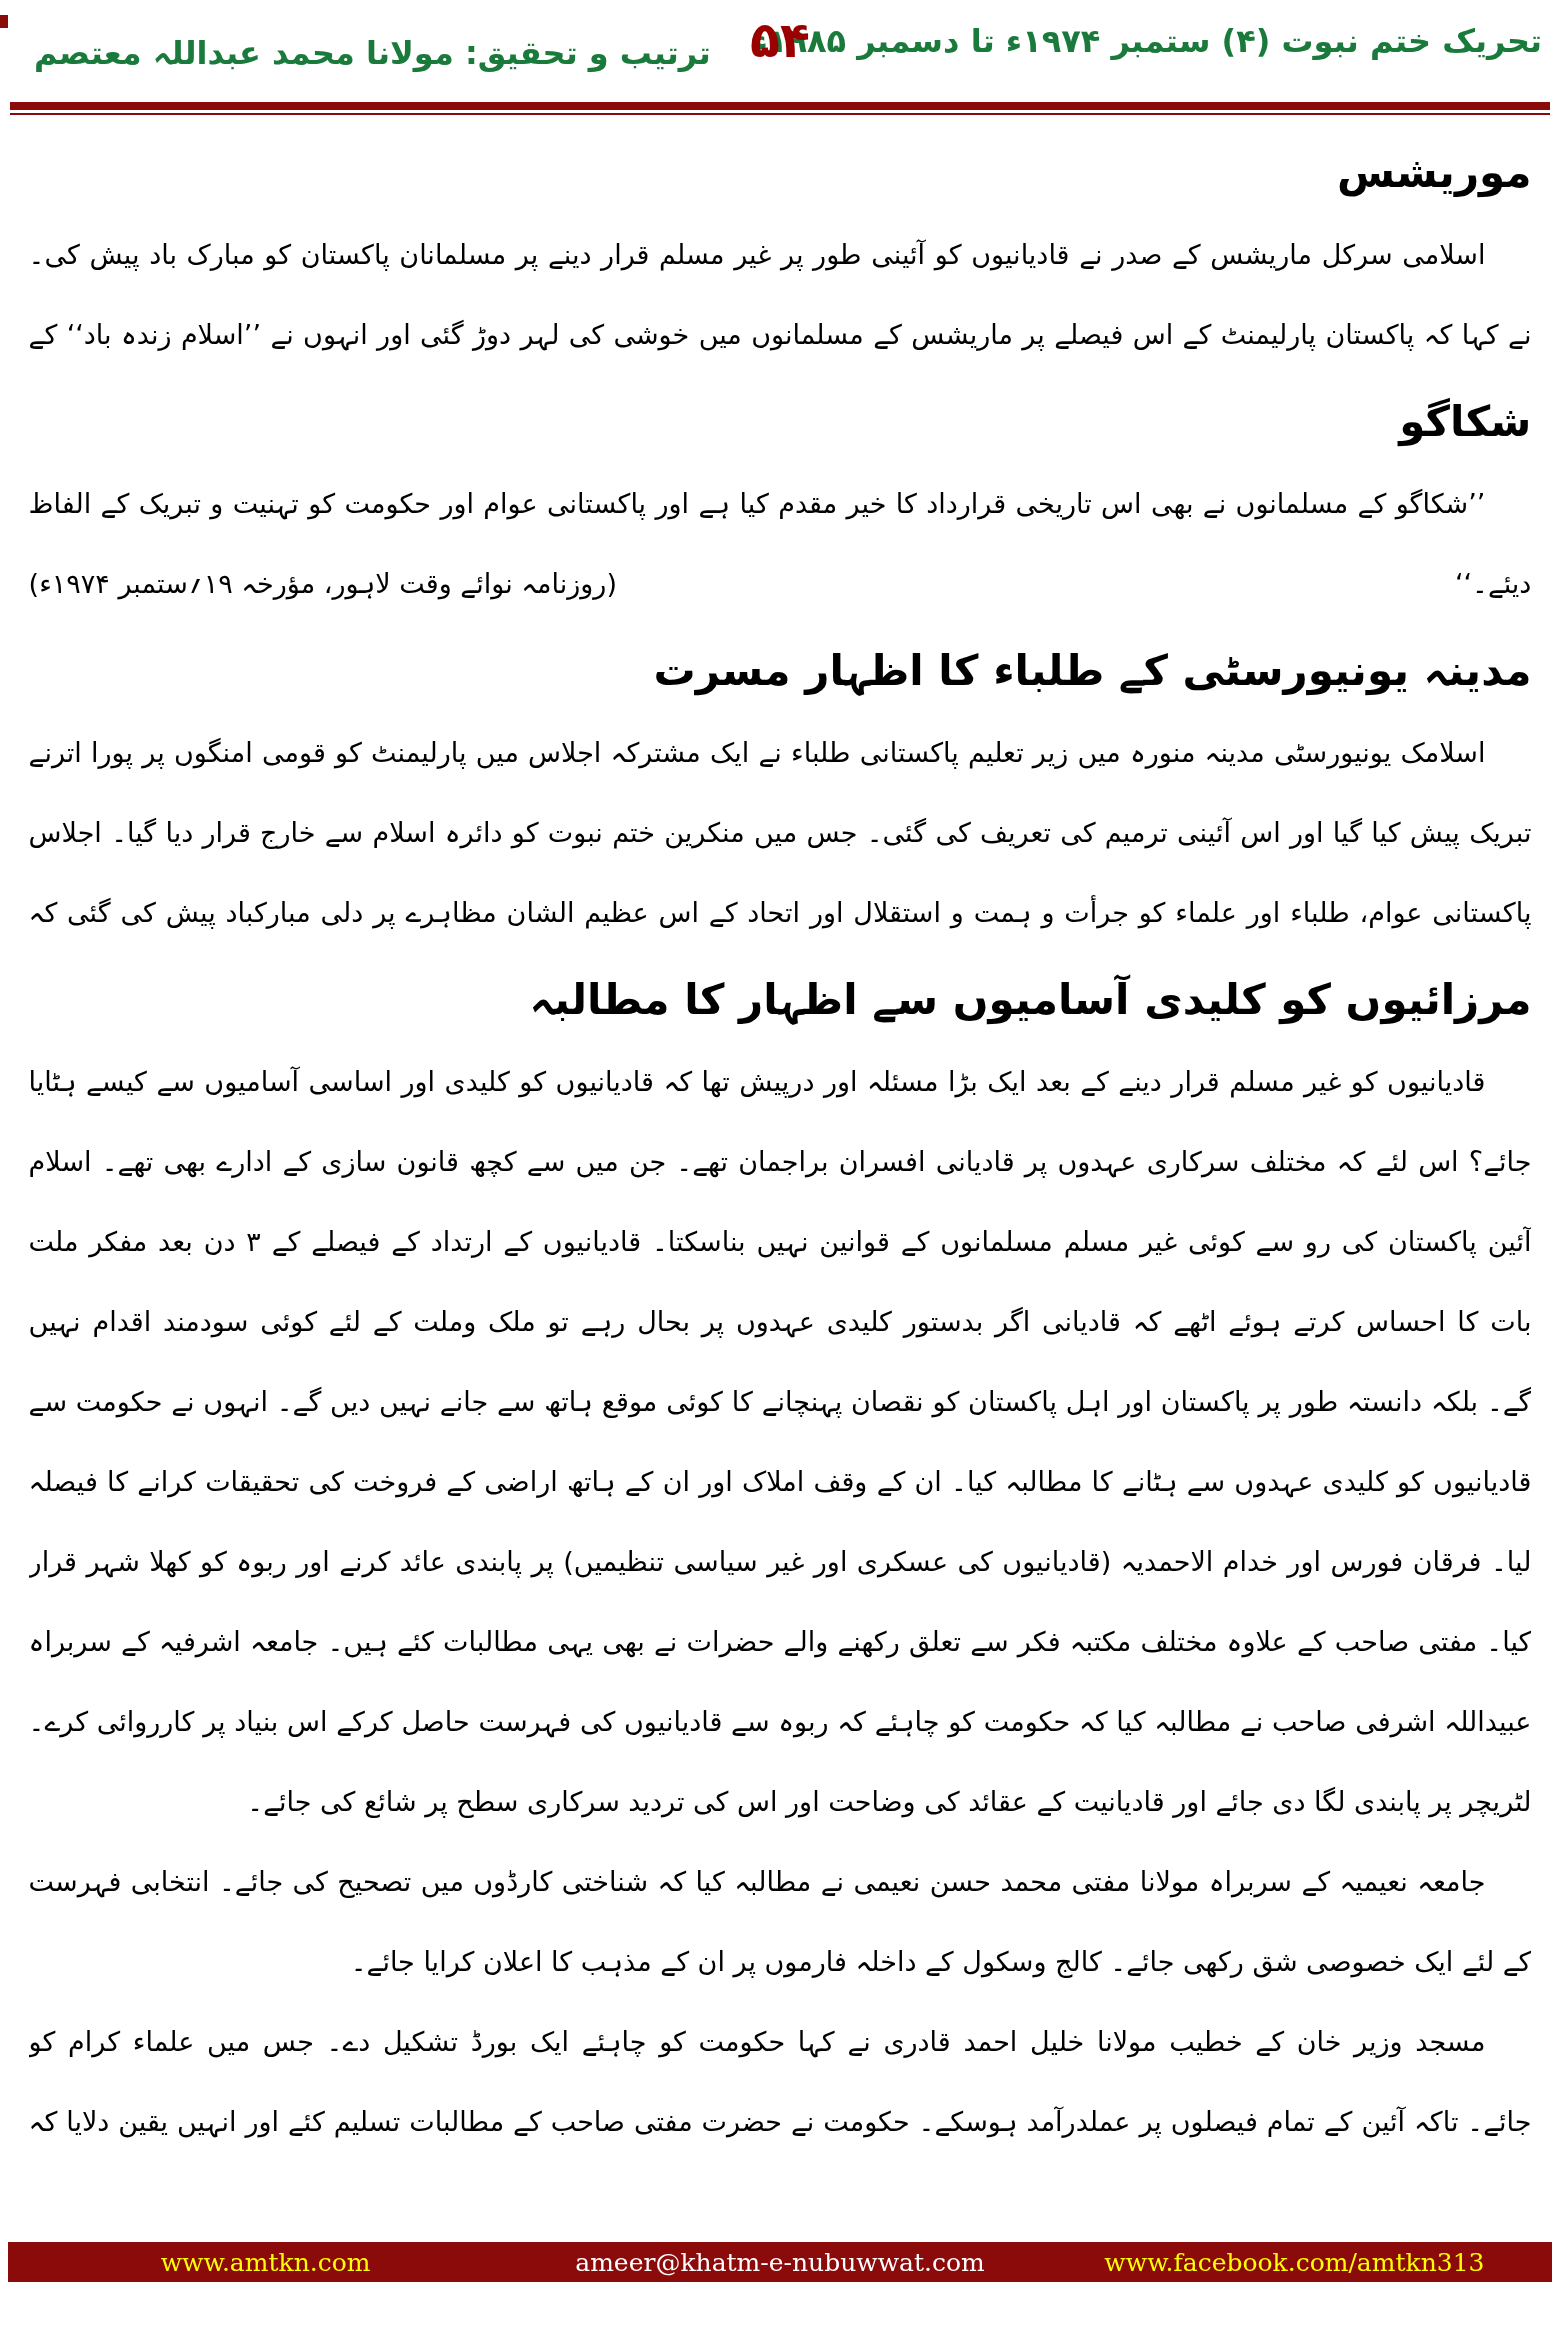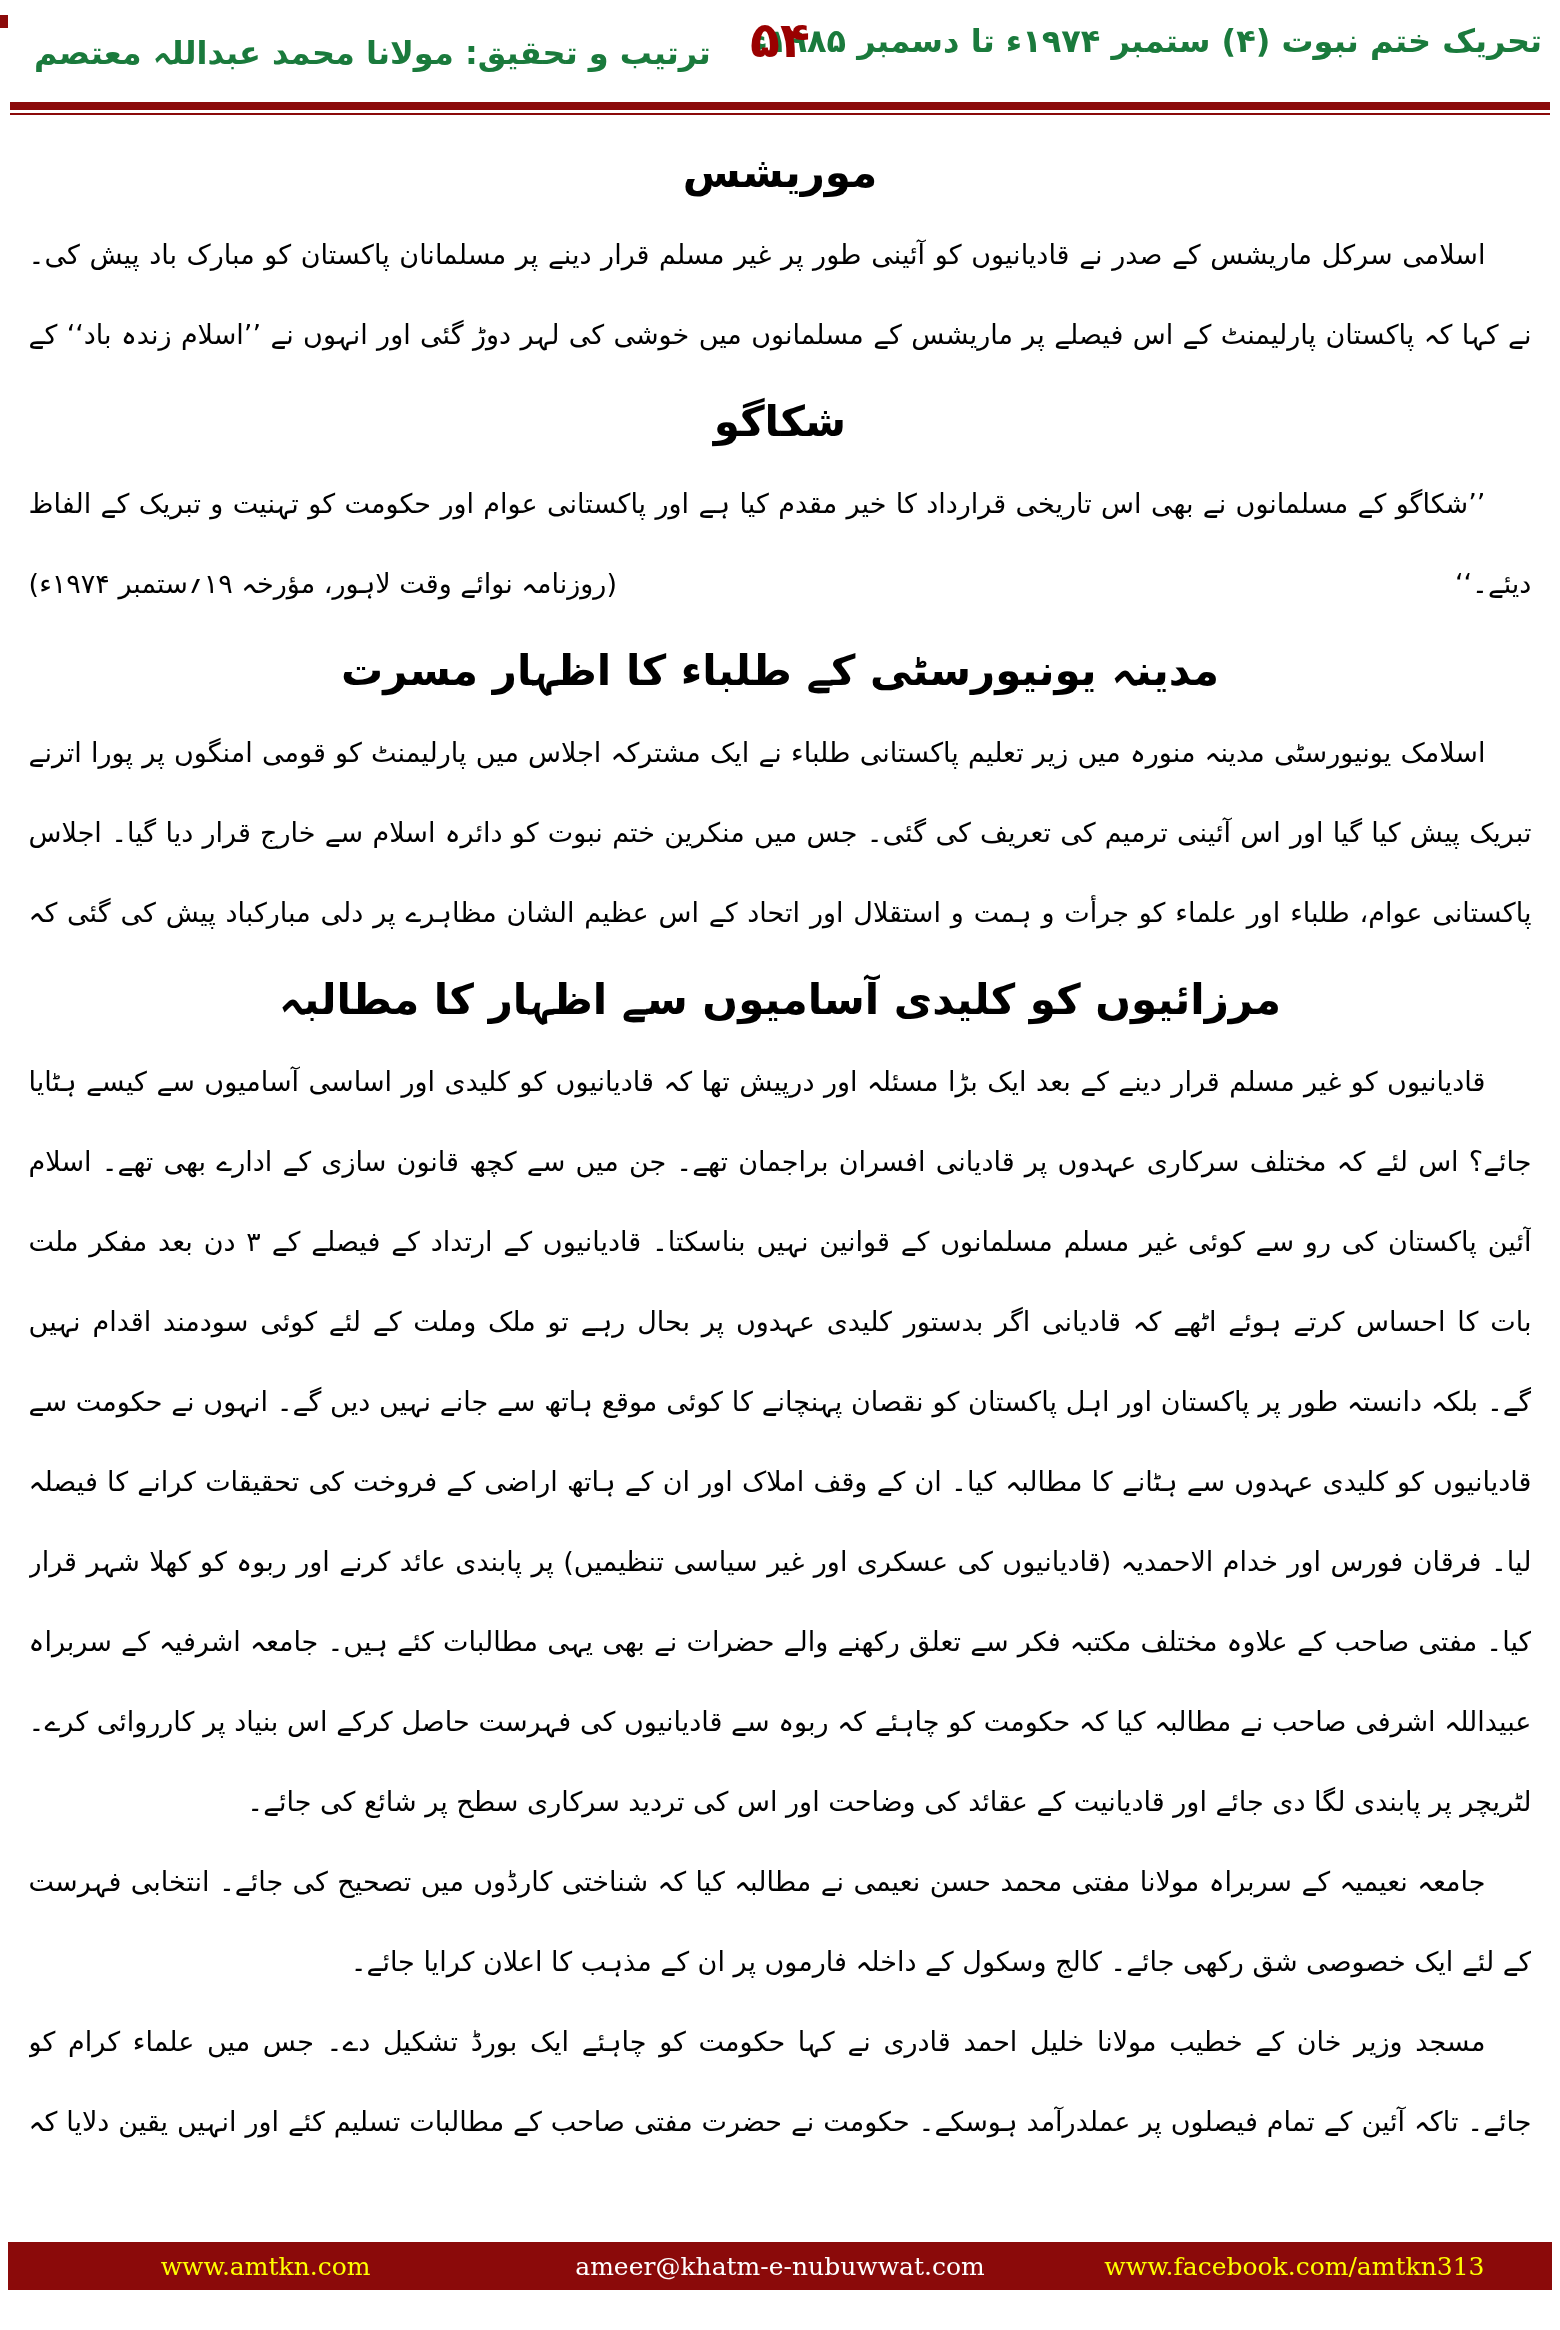--- a/index.html
+++ b/index.html
@@ -36,21 +36,21 @@
   .divider .thin{height:2.5px;background:#8b0a0a;margin-top:3.4px;}
 
   
   .content{
     position:absolute;top:126px;left:28.6px;right:28.6px;
     direction:rtl;
     color:#000;
   }
   .heading{
     font-size:42px;font-weight:bold;
-    text-align:center;
+    text-align:right;
     line-height:84px;height:84px;
     margin-top:5px;
     overflow:hidden;
   }
   .line{
     font-size:27px;
     line-height:80px;height:80px;
     text-align:justify;
     text-align-last:justify;
     overflow:hidden;
@@ -59,21 +59,21 @@
   .line.endr{text-align-last:right;}
   .qline{
     display:flex;justify-content:space-between;align-items:center;
     direction:rtl;
     font-size:27px;line-height:80px;height:80px;
     overflow:hidden;
   }
 
   
   .footer{
-    position:absolute;top:2242px;left:8.4px;right:8.4px;height:48px;
+    position:absolute;top:2242px;left:8.4px;right:8.4px;height:40px;
     background:#8b0a0a;
     display:flex;align-items:center;
     direction:ltr;
   }
   .footer span{
     flex:1;text-align:center;
     font-family:"DejaVu Serif","Liberation Serif",serif;
     font-size:25px;
     white-space:nowrap;
   }

